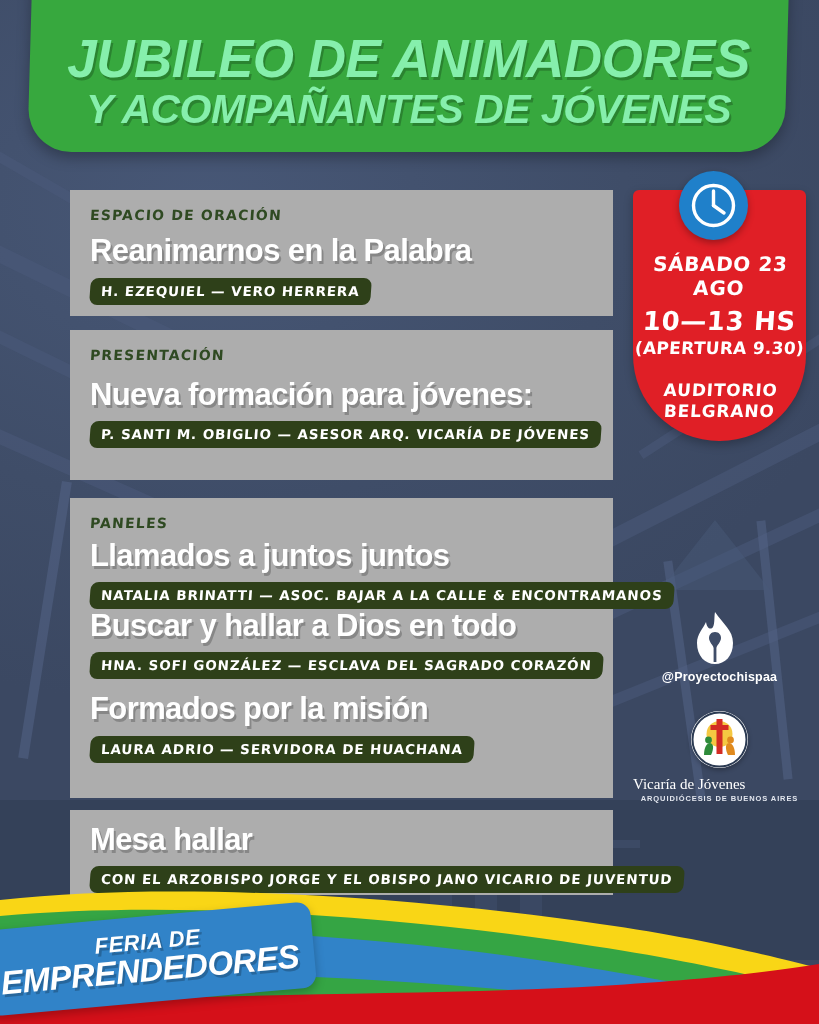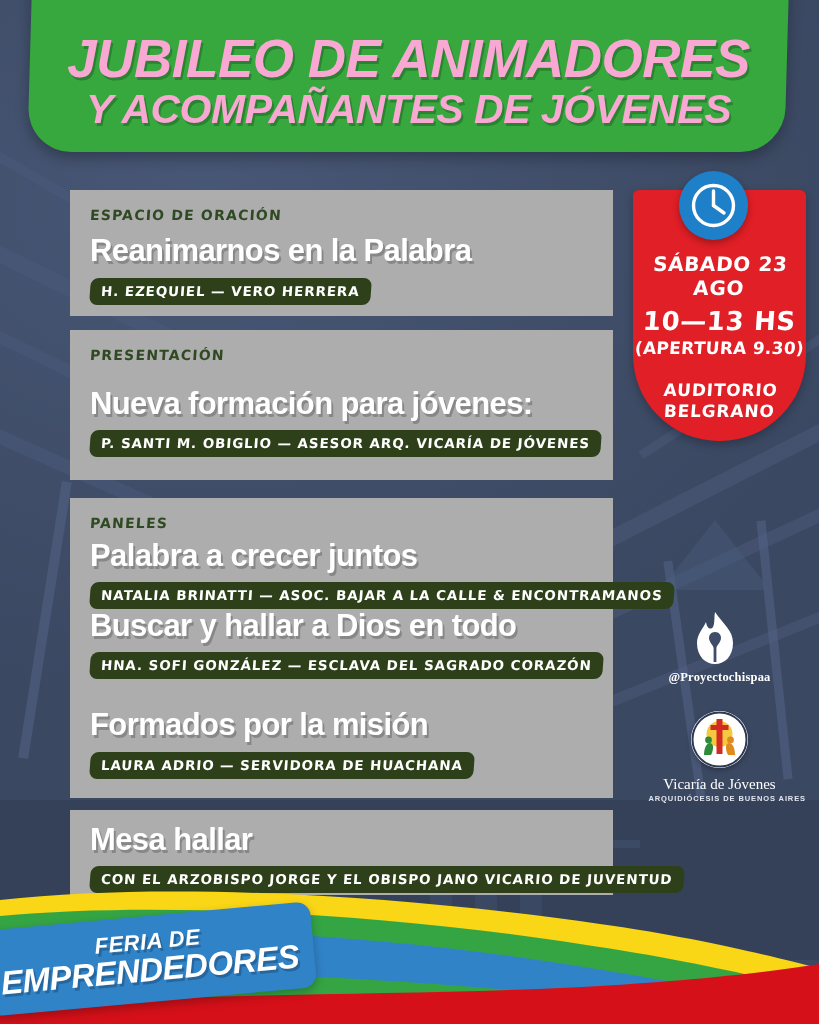--- a/index.html
+++ b/index.html
@@ -26,21 +26,21 @@
     border-radius:12px 12px 44px 44px;
     transform:skewX(-1.6deg);
     box-shadow:0 6px 14px rgba(0,0,0,.28);
   }
   .title-inner{
     position:absolute;left:30px;top:-40px;width:757px;height:192px;
     display:flex;flex-direction:column;align-items:center;justify-content:flex-end;
     padding-bottom:22px;box-sizing:border-box;
   }
   .t-line1,.t-line2{
-    color:#f9a8d4;font-weight:bold;font-style:italic;
+    color:#86efac;font-weight:bold;font-style:italic;
     letter-spacing:-0.5px;line-height:1;
     text-shadow:2px 3px 0 rgba(0,0,0,.22);
     white-space:nowrap;font-family:"Liberation Sans", sans-serif;
   }
   .t-line1{font-size:53px;}
   .t-line2{font-size:41px;margin-top:4px;}
 
   
   .panel{
     position:absolute;left:70px;width:543px;
@@ -87,32 +87,32 @@
   .sh-date{font-size:20px;letter-spacing:.6px;transform:skewX(-4deg);}
   .sh-time{font-size:26px;margin-top:6px;letter-spacing:.6px;transform:skewX(-4deg);}
   .sh-open{font-size:17px;margin-top:2px;letter-spacing:.3px;transform:skewX(-4deg);}
   .sh-venue{font-size:17px;margin-top:22px;line-height:1.25;letter-spacing:.8px;transform:skewX(-4deg);}
 
   
   .flame{position:absolute;left:693px;top:610px;width:44px;height:56px;}
   .handle{
     position:absolute;left:633px;top:670px;width:173px;text-align:center;
     color:#ffffff;font-size:12.5px;font-weight:bold;
-    font-family:Liberation Serif, serif;letter-spacing:.2px;
+    font-family:Liberation Sans, sans-serif;letter-spacing:.2px;
   }
   .vic-logo{
     position:absolute;left:691px;top:711px;width:57px;height:57px;border-radius:50%;
     background:#ffffff;box-shadow:0 2px 5px rgba(0,0,0,.3);overflow:hidden;
   }
   .vic-name{
-    position:absolute;left:633px;top:776px;width:173px;text-align:center;
+    position:absolute;left:633px;top:776px;width:173px;text-align:left;
     color:#ffffff;font-size:15px;font-family:"Liberation Serif", serif;
   }
   .vic-sub{
-    position:absolute;left:633px;top:794px;width:173px;text-align:right;
+    position:absolute;left:633px;top:794px;width:173px;text-align:center;
     color:#e2e6ee;font-size:7.5px;letter-spacing:.9px;font-weight:bold;
     font-family:"Liberation Sans", sans-serif;
   }
 
   
   .ribbons{position:absolute;left:0;bottom:0;width:819px;height:160px;overflow:hidden;}
   .feria{
     position:absolute;left:-16px;bottom:22px;width:330px;height:86px;
     background:#3183c8;border-radius:14px;
     transform:rotate(-5.2deg);
@@ -165,46 +165,46 @@
   <div class="panel" style="top:190px;height:126px;padding:17px 20px 0 20px;box-sizing:border-box;">
     <div class="kicker">ESPACIO DE ORACIÓN</div>
     <div class="headline" style="margin-top:12px;">Reanimarnos en la Palabra</div>
     <div style="margin-top:11px;">
       <div class="speaker"><span>H. EZEQUIEL — VERO HERRERA</span></div>
     </div>
   </div>
 
   <div class="panel" style="top:330px;height:150px;padding:17px 20px 0 20px;box-sizing:border-box;">
     <div class="kicker">PRESENTACIÓN</div>
-    <div class="headline" style="margin-top:25px;">
+    <div class="headline" style="margin-top:16px;">
       <div>Nueva formación para jóvenes:</div>
     </div>
     <div style="margin-top:10px;">
       <div class="speaker"><span>P. SANTI M. OBIGLIO — ASESOR ARQ. VICARÍA DE JÓVENES</span></div>
     </div>
   </div>
 
   <div class="panel" style="top:498px;height:300px;padding:17px 20px 0 20px;box-sizing:border-box;">
     <div class="kicker">PANELES</div>
 
     <div style="margin-top:9px;">
-      <div class="headline">Palabra a crecer juntos</div>
+      <div class="headline">Llamados a juntos juntos</div>
       <div style="margin-top:10px;">
         <div class="speaker"><span>NATALIA BRINATTI — ASOC. BAJAR A LA CALLE &amp; ENCONTRAMANOS</span></div>
       </div>
     </div>
 
     <div style="margin-top:1px;">
       <div class="headline">Buscar y hallar a Dios en todo</div>
       <div style="margin-top:10px;">
         <div class="speaker"><span>HNA. SOFI GONZÁLEZ — ESCLAVA DEL SAGRADO CORAZÓN</span></div>
       </div>
     </div>
 
-    <div style="margin-top:30px;">
+    <div style="margin-top:14px;">
       <div class="headline">Formados por la misión</div>
       <div style="margin-top:10px;">
         <div class="speaker"><span>LAURA ADRIO — SERVIDORA DE HUACHANA</span></div>
       </div>
     </div>
   </div>
 
   <div class="panel" style="top:810px;height:85px;padding:14px 20px 0 20px;box-sizing:border-box;">
     <div class="headline">Mesa hallar</div>
     <div style="margin-top:10px;">

